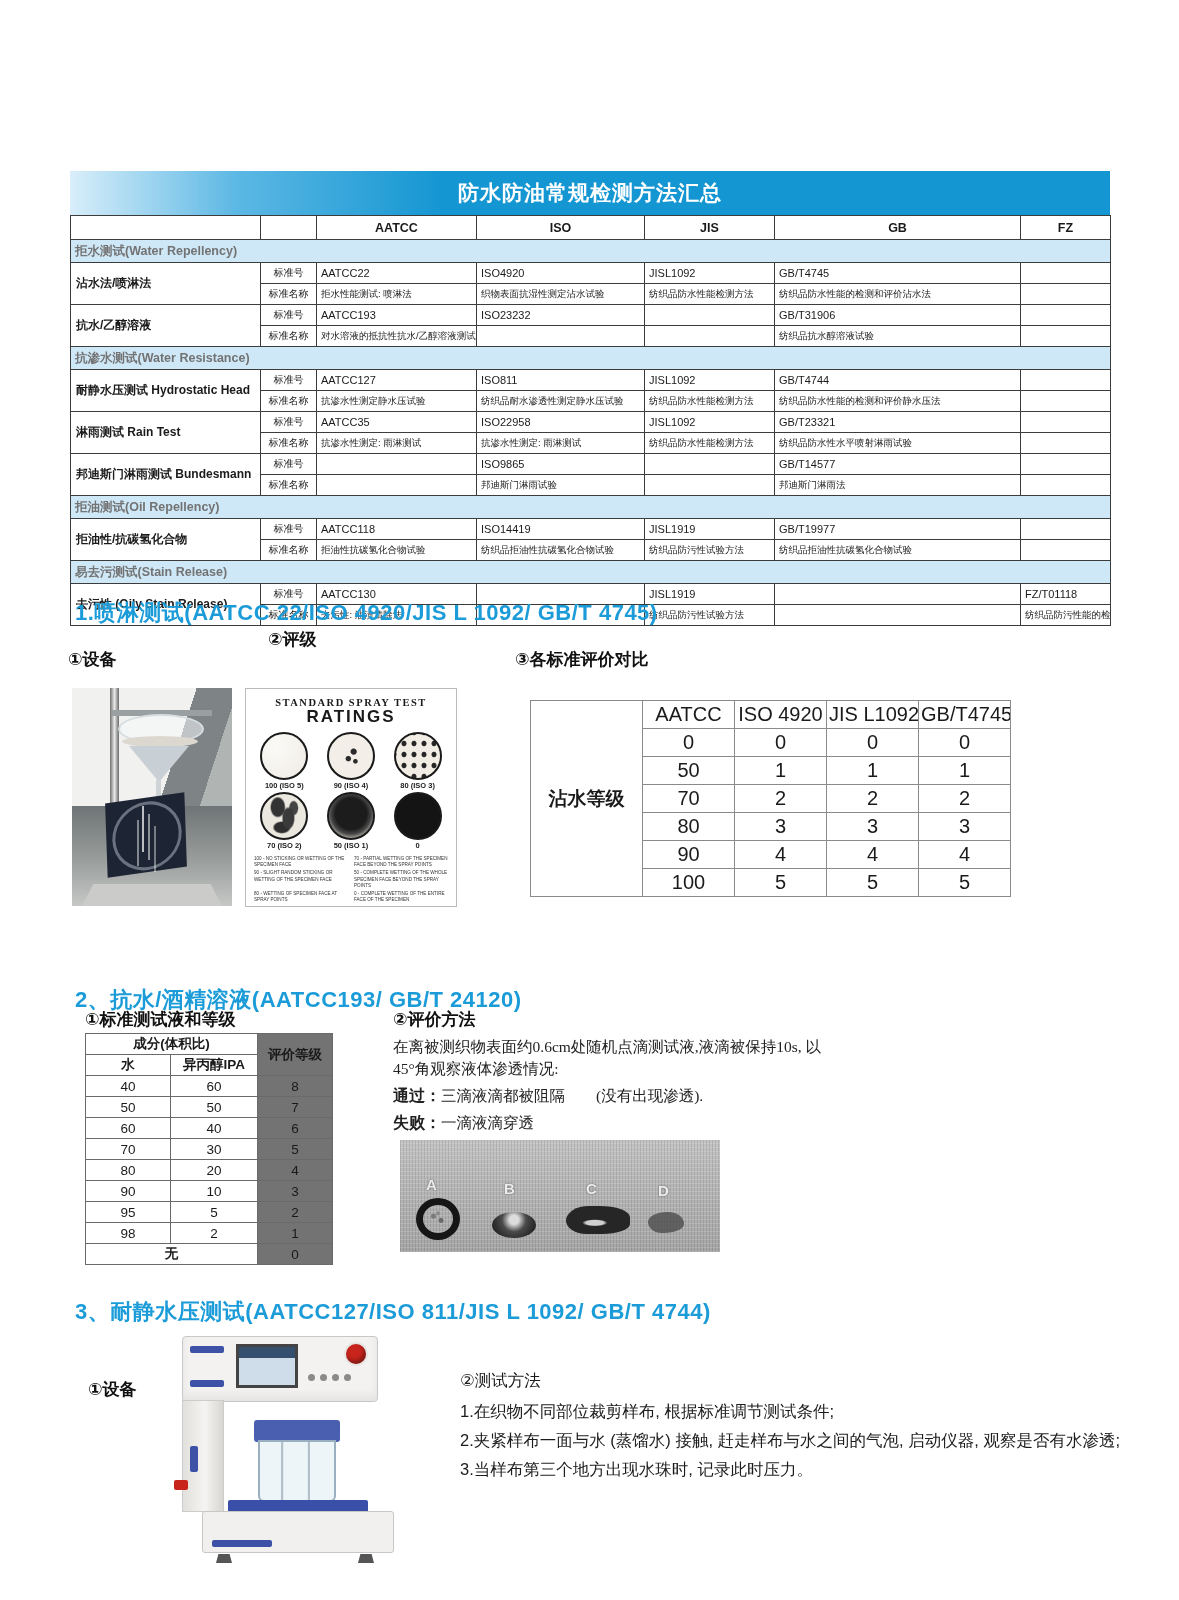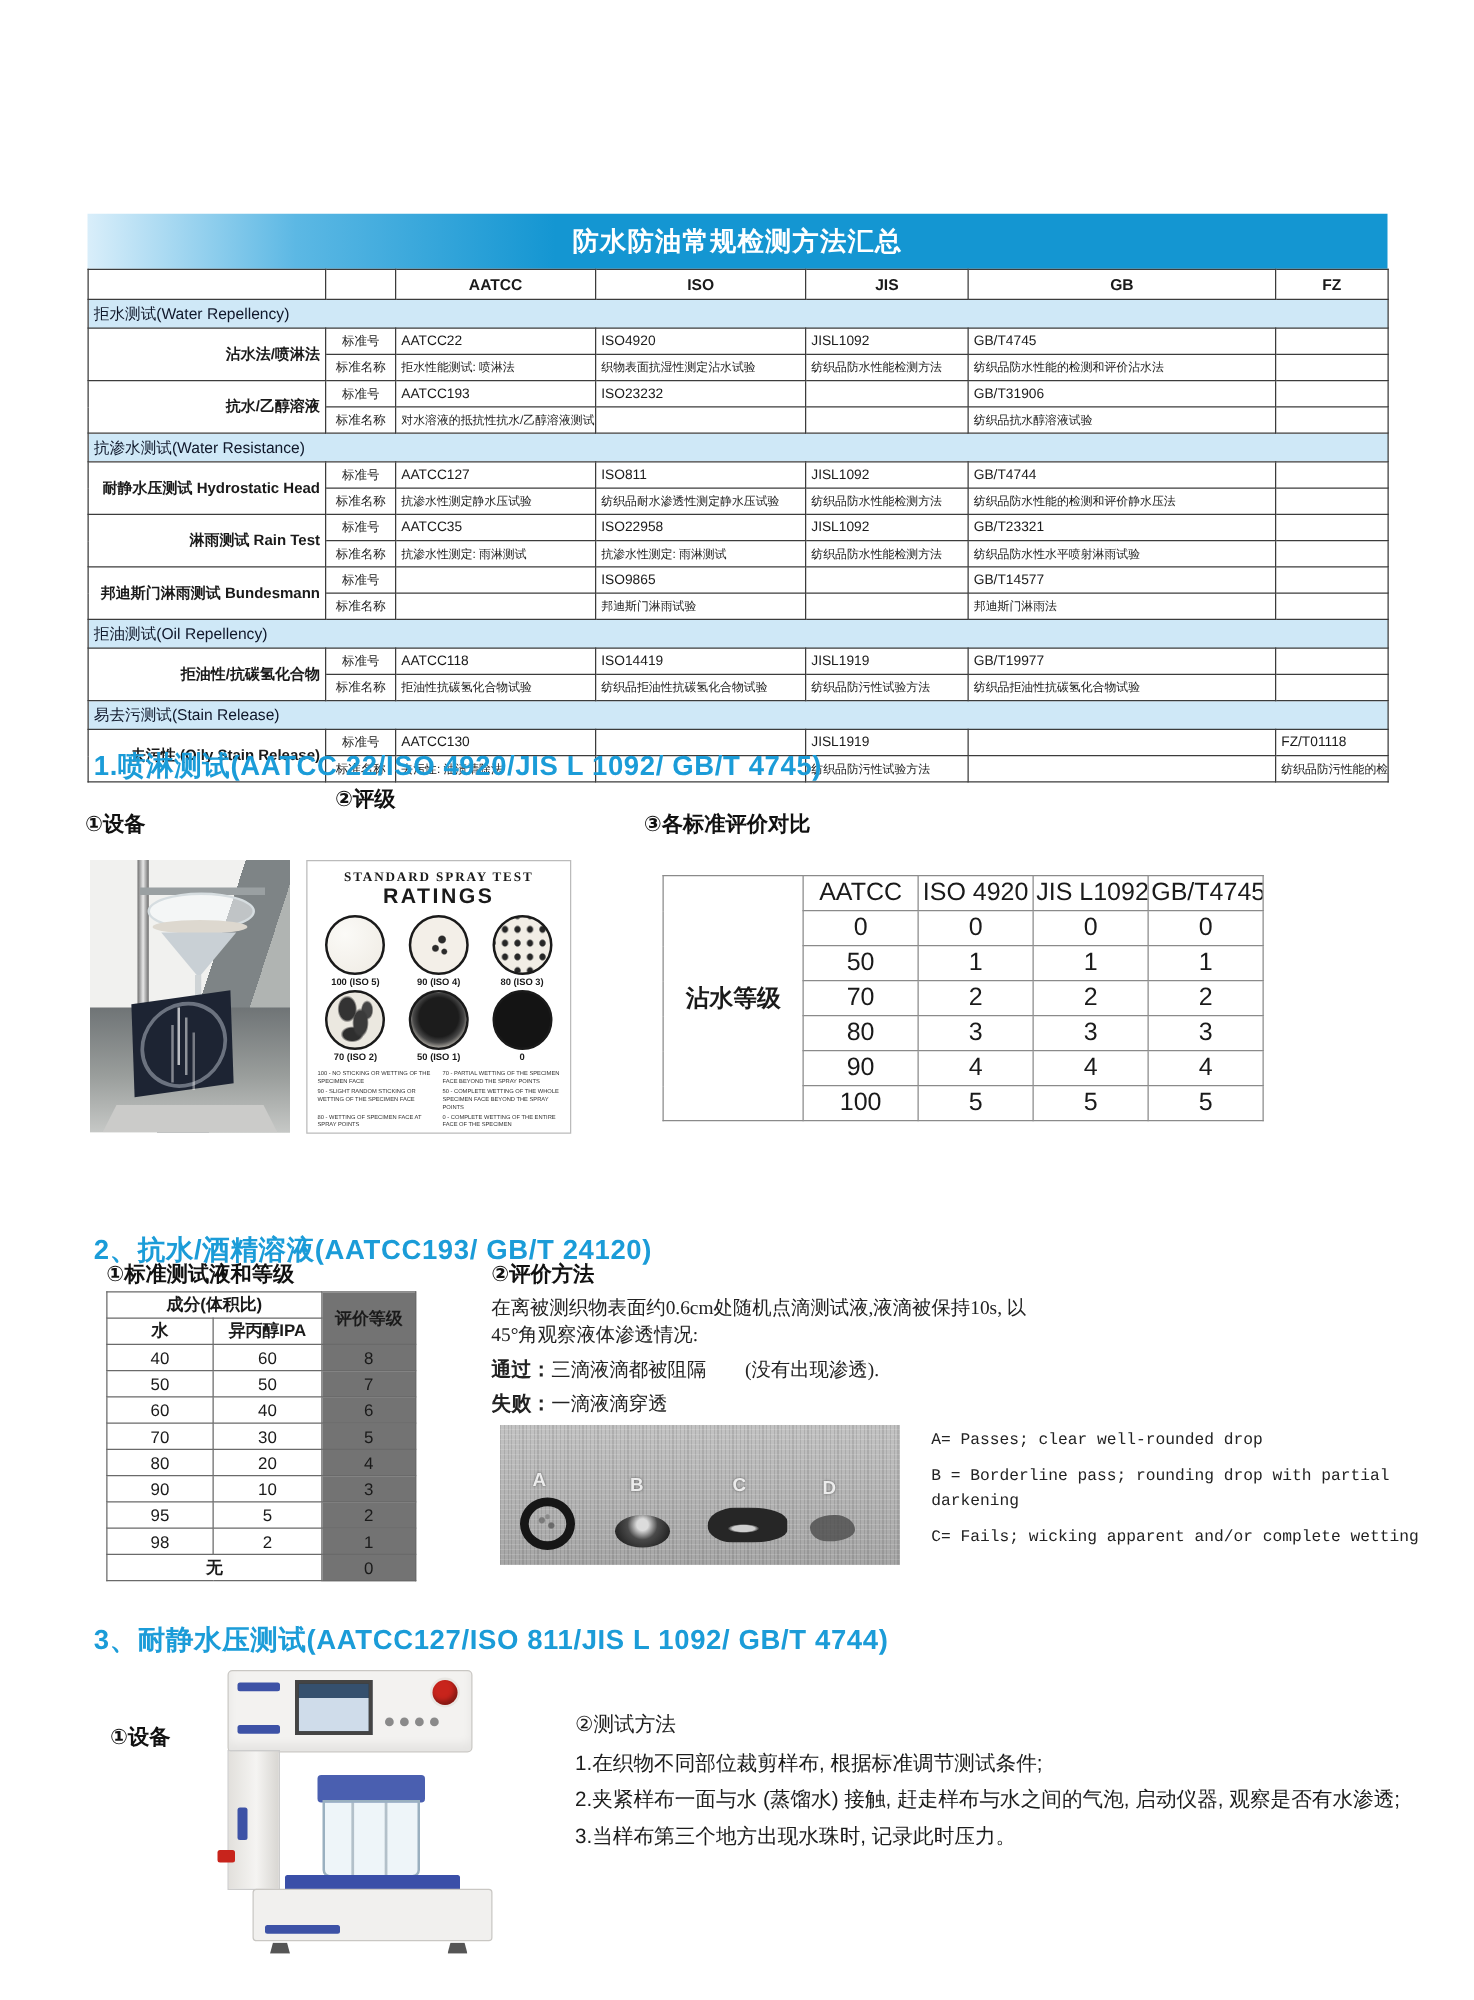--- a/index.html
+++ b/index.html
@@ -15,22 +15,22 @@
     background:linear-gradient(90deg,#d9eefa 0%,#5cb8e4 16%,#1496d2 36%,#1496d2 100%);
     display:flex;align-items:center;justify-content:center;}
   .table-banner span{color:#fff;font-weight:bold;font-size:21px;letter-spacing:1px;}
 
   
   #summary-table{position:absolute;left:70px;top:215px;width:1040px;border-collapse:collapse;
     table-layout:fixed;font-size:10.5px;}
   #summary-table td,#summary-table th{border:1px solid #3c3c3c;padding:1px 4px;overflow:hidden;
     white-space:nowrap;height:18px;}
   #summary-table th{font-size:12.5px;text-align:center;font-weight:bold;height:21px;}
-  #summary-table .section-row{background:#cfe8f7;color:#0f172a;font-weight:normal;font-size:12.5px;height:20px;margin-top:21px;}
-  #summary-table .row-name{font-weight:bold;font-size:12px;white-space:normal;line-height:1.15;padding-left:5px;text-align:right;}
+  #summary-table .section-row{background:#cfe8f7;color:#737373;font-weight:bold;font-size:12.5px;height:20px;margin-top:21px;}
+  #summary-table .row-name{font-weight:bold;font-size:12px;white-space:normal;line-height:1.15;padding-left:5px;}
   #summary-table .lbl{font-size:10px;text-align:center;padding:1px 1px;}
   #summary-table .num{font-size:11px;}
   #summary-table .nm{font-size:9.5px;}
 
   
   .sec-heading{position:absolute;color:#1b9cd8;font-weight:bold;font-size:22px;letter-spacing:.5px;}
   .sub-label{position:absolute;font-weight:bold;font-size:17px;color:#111;}
 
   
   .spray{position:absolute;left:72px;top:688px;width:160px;height:218px;overflow:hidden;
@@ -516,25 +516,20 @@
     <span class="drop-letter dl-a">A</span>
     <span class="drop-letter dl-b">B</span>
     <span class="drop-letter dl-c">C</span>
     <span class="drop-letter dl-d">D</span>
     <div class="drop drop-a"></div>
     <div class="drop drop-b"></div>
     <div class="drop drop-c"></div>
     <div class="drop drop-d"></div>
   </div>
 
-  <div class="drop-notes">
-    <div>A= Passes; clear well-rounded drop</div>
-    <div>B = Borderline pass; rounding drop with partial darkening</div>
-    <div>C= Fails; wicking apparent and/or complete wetting</div>
-  </div>
 
   <div class="sec-heading" style="left:75px;top:1297px;">3、耐静水压测试(AATCC127/ISO 811/JIS L 1092/ GB/T 4744)</div>
   <div class="sub-label" style="left:88px;top:1378px;">①设备</div>
 
   <div class="machine">
     <div class="m-head"></div>
     <div class="m-stripeL1"></div>
     <div class="m-stripeL2"></div>
     <div class="m-screen"></div>
     <div class="m-estop"></div>

